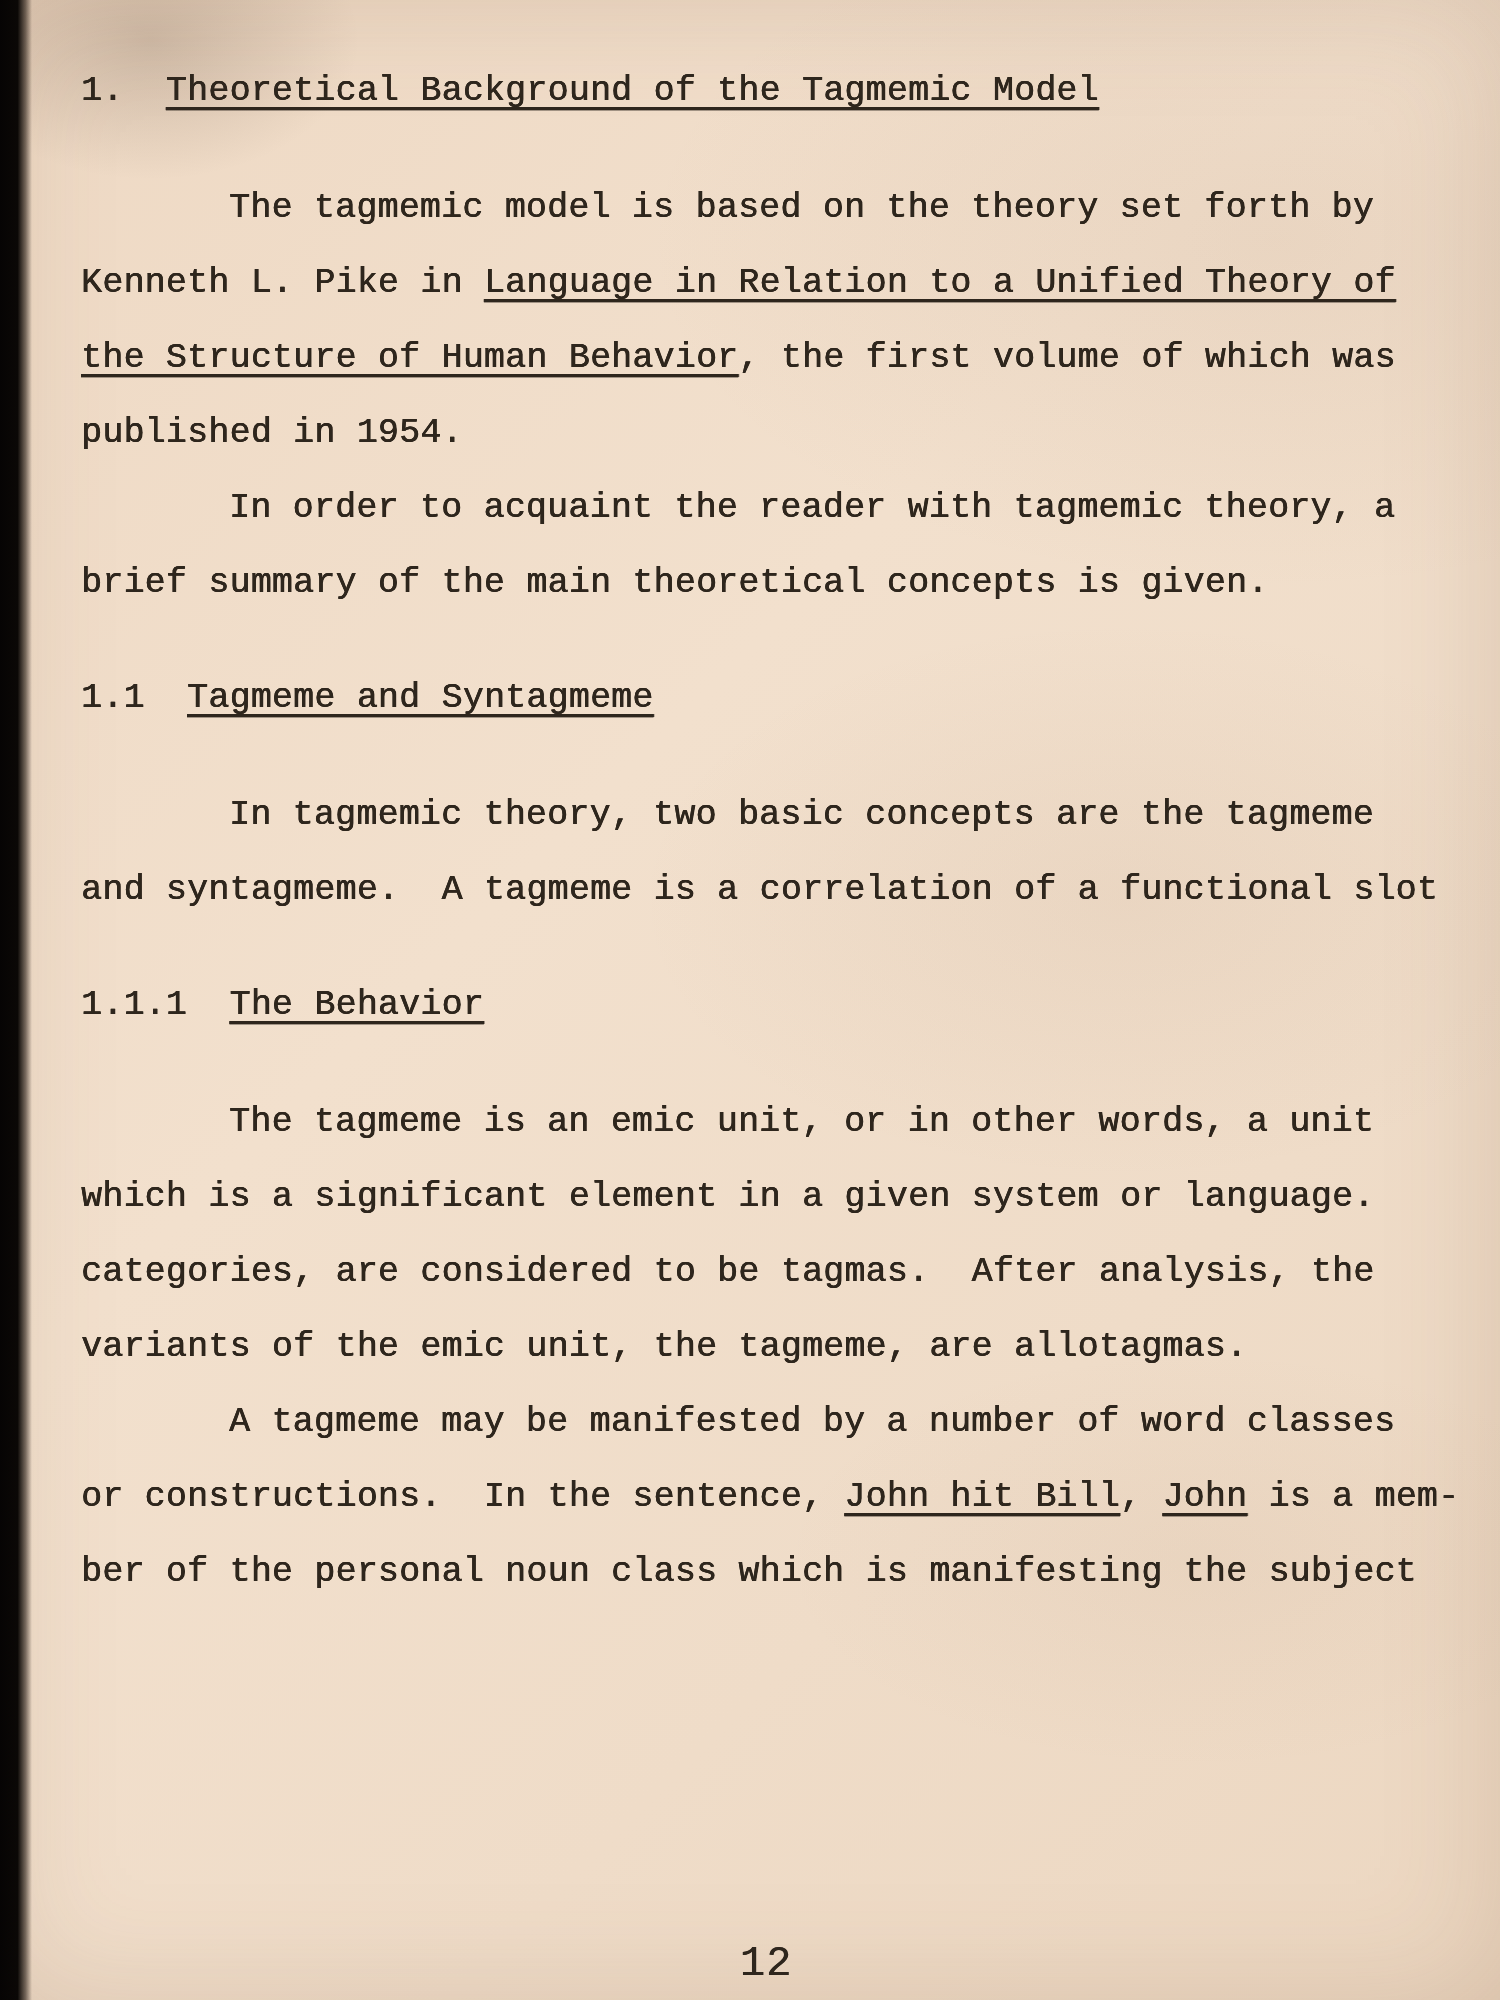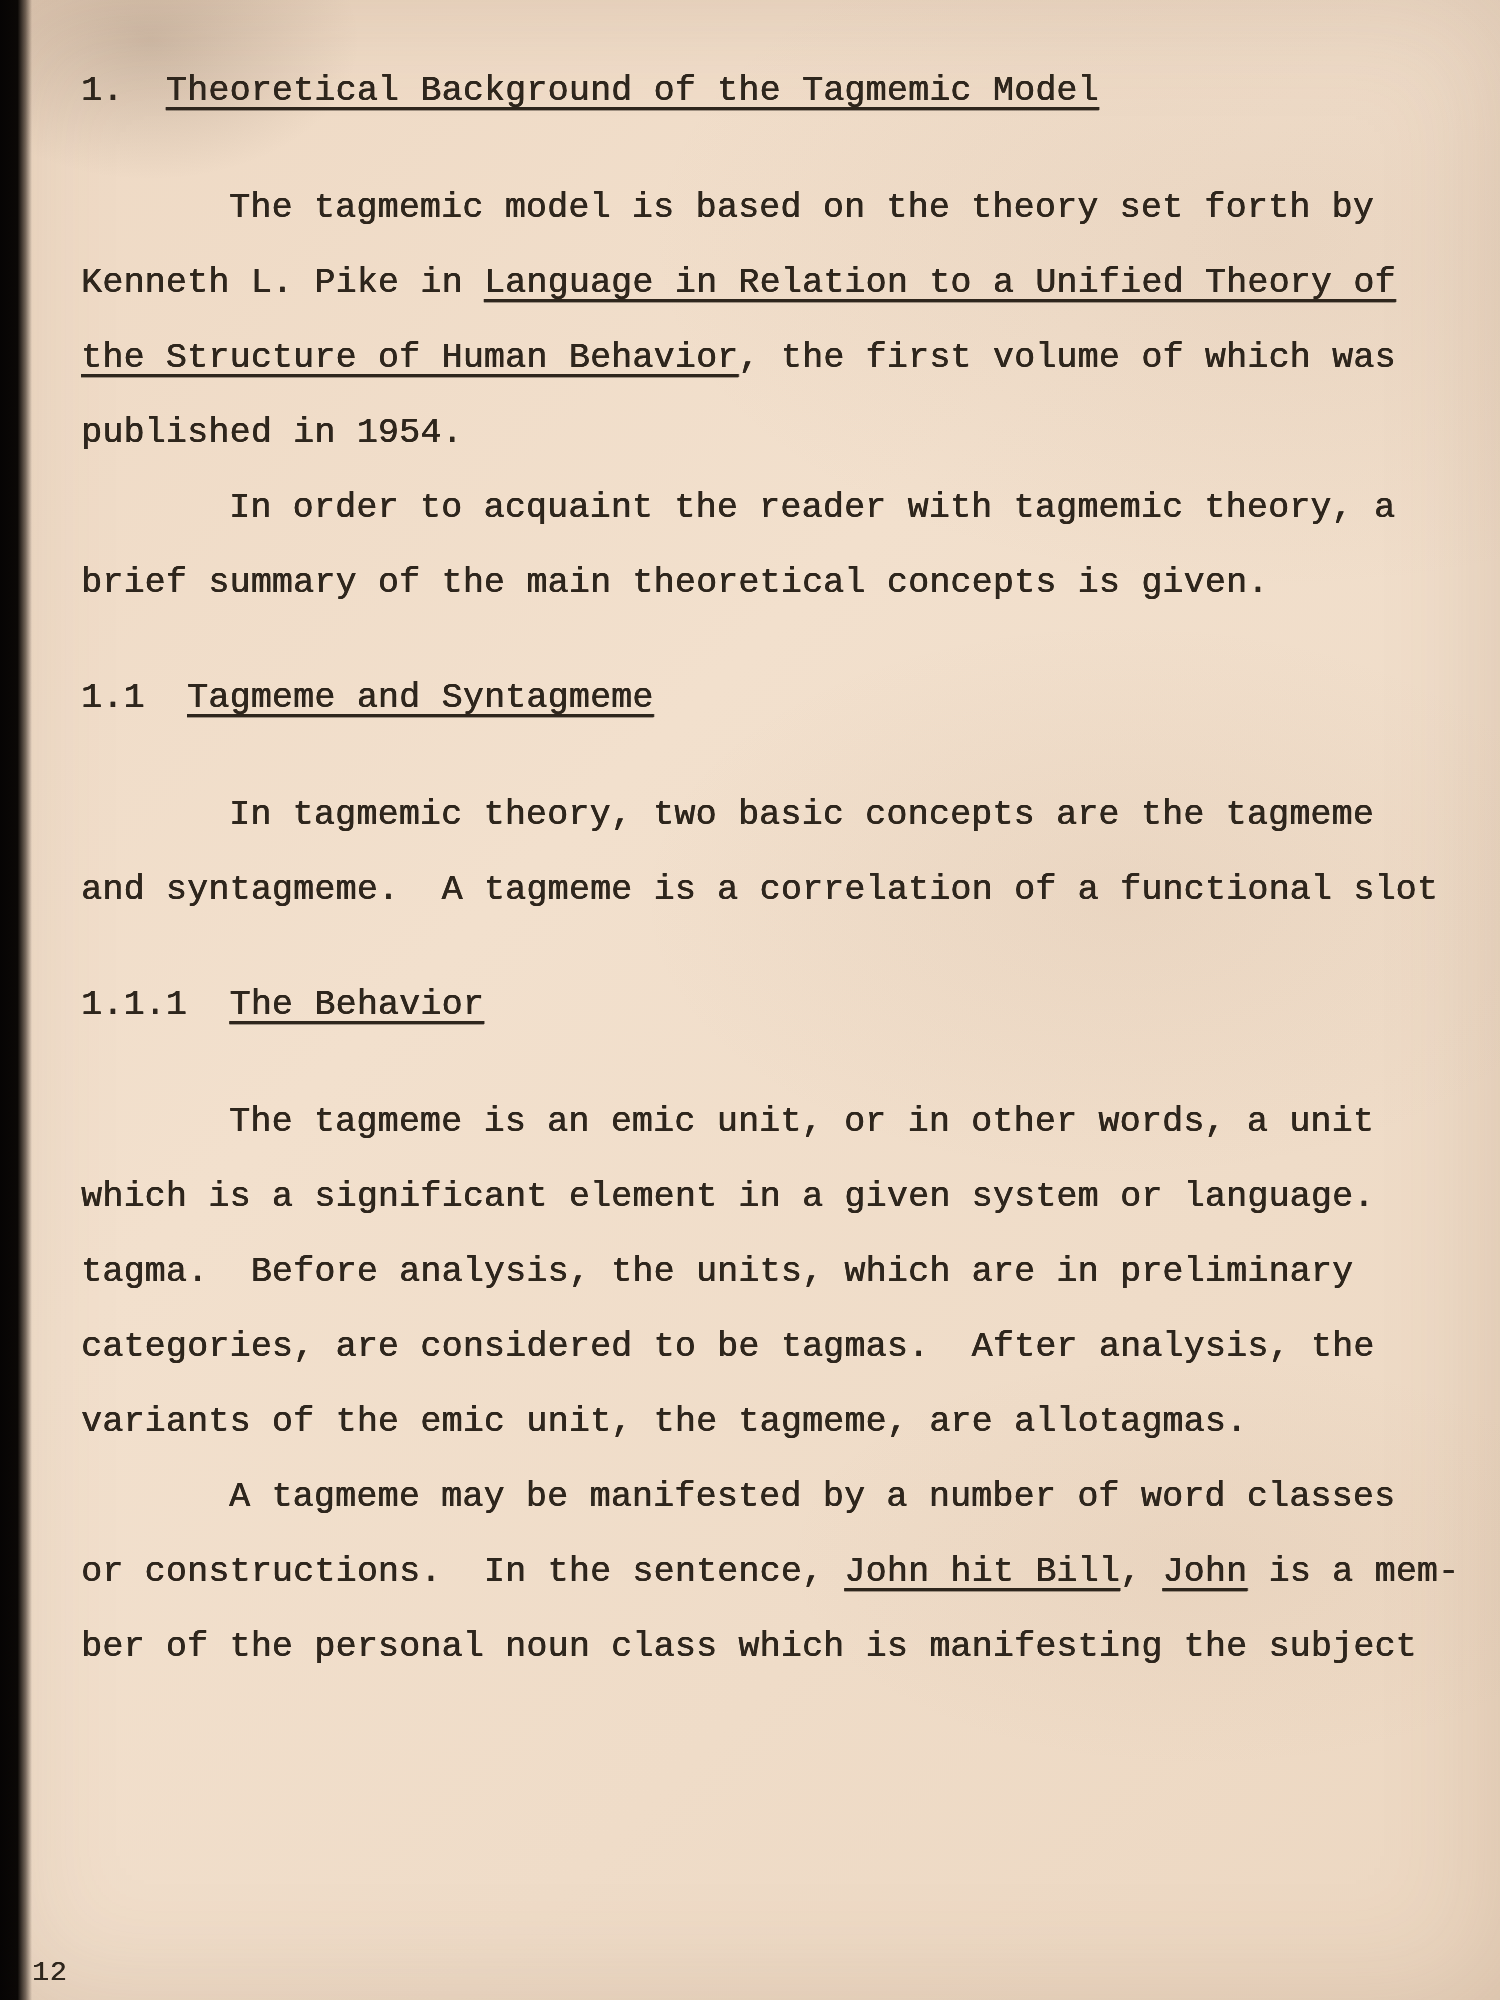--- a/index.html
+++ b/index.html
@@ -68,21 +68,22 @@
   .seg.underline {
     text-decoration: underline;
     text-decoration-thickness: 2.5px;
     text-underline-offset: 7px;
   }
   .page-number {
     position: absolute;
     left: 32px;
     right: 0;
     bottom: 12px;
-    font-size: 28px;
+    text-align: center;
+    font-size: 42px;
     letter-spacing: 1px;
     text-shadow: 0.5px 0 0 currentColor;
   }
 </style>
 </head>
 <body>
 
 <div class="paper-texture"></div>
 <div class="binding-strip"></div>
 
@@ -106,21 +107,20 @@
     <div class="block paragraph">
       <div class="line indent"><span class="seg">In tagmemic theory, two basic concepts are the tagmeme</span></div>
       <div class="line"><span class="seg">and syntagmeme.  A tagmeme is a correlation of a functional slot</span></div>
     </div>
     <div class="block heading">
       <div class="line"><span class="seg">1.1.1  </span><span class="seg underline">The Behavior</span></div>
     </div>
     <div class="block paragraph">
       <div class="line indent"><span class="seg">The tagmeme is an emic unit, or in other words, a unit</span></div>
       <div class="line"><span class="seg">which is a significant element in a given system or language.</span></div>
-      <div class="line"><span class="seg">tagma.  Before analysis, the units, which are in preliminary</span></div>
       <div class="line"><span class="seg">categories, are considered to be tagmas.  After analysis, the</span></div>
       <div class="line"><span class="seg">variants of the emic unit, the tagmeme, are allotagmas.</span></div>
     </div>
     <div class="block paragraph">
       <div class="line indent"><span class="seg">A tagmeme may be manifested by a number of word classes</span></div>
       <div class="line"><span class="seg">or constructions.  In the sentence, </span><span class="seg underline">John hit Bill</span><span class="seg">, </span><span class="seg underline">John</span><span class="seg"> is a mem-</span></div>
       <div class="line"><span class="seg">ber of the personal noun class which is manifesting the subject</span></div>
     </div>
   </main>
 

